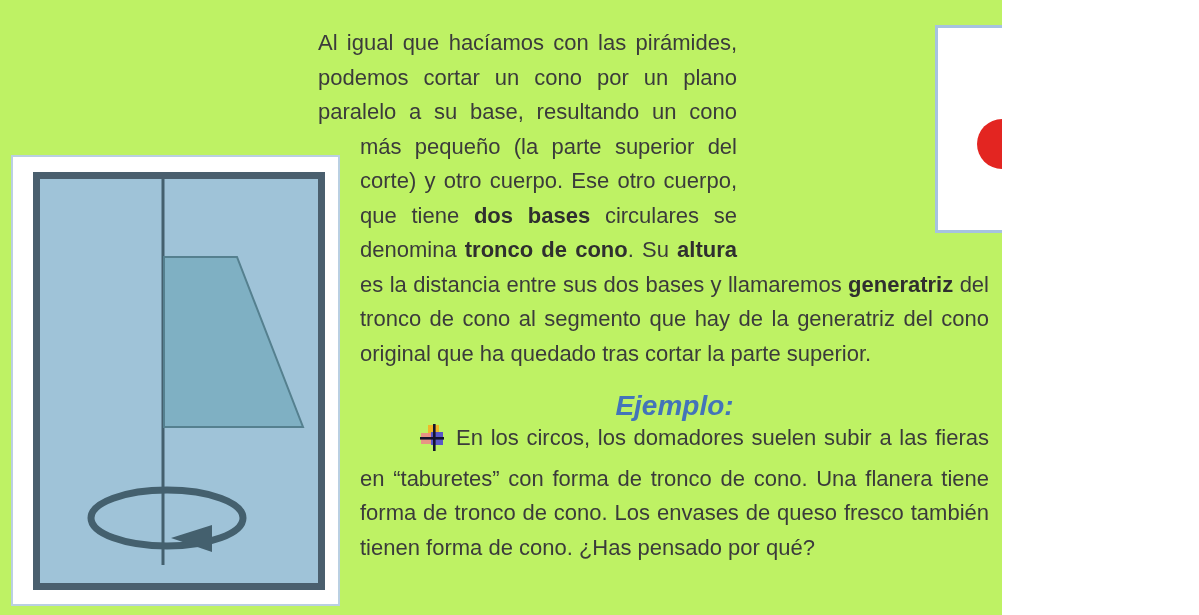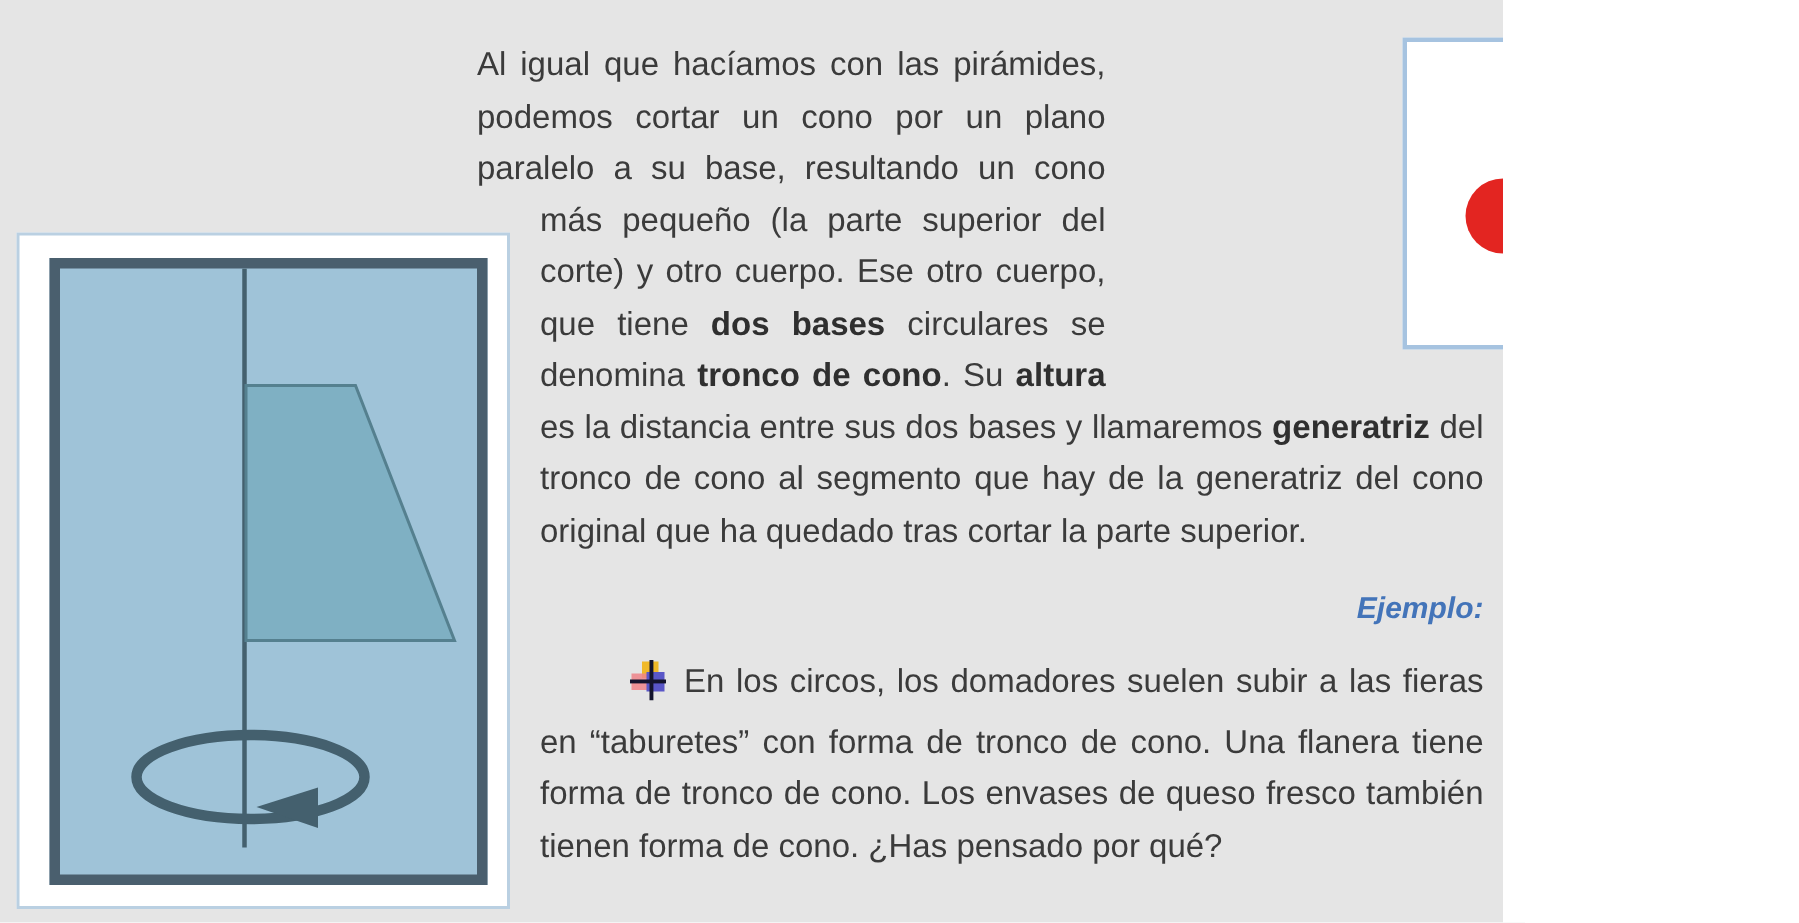--- a/index.html
+++ b/index.html
@@ -1,41 +1,41 @@
 <!DOCTYPE html>
 <html><head>
 <meta charset="utf-8">
 <style>
   html,body{margin:0;padding:0;background:#fff;}
   .page{
     position:relative;
     width:1002px;height:615px;
     overflow:hidden;
-    background:#e5e5e5;
+    background:#bef264;
     font-family:"Liberation Sans","DejaVu Sans",sans-serif;
     color:#3b3b3b;
   }
   
   .content{
     margin-left:318px;margin-right:13px;
     padding-top:26px;
     font-size:22px;line-height:34.5px;
     text-align:justify;
   }
   .content p{margin:0 0 20px 0;}
   .spacer-right{float:right;width:252px;height:238px;}
   .spacer-left-0{float:left;width:0;height:129px;}
   .spacer-left-1{float:left;clear:left;width:42px;height:475px;}
   b{color:#2f2f2f;}
   .example-heading{
-    margin:2px 0 16px 0;
-    font-size:20px;line-height:30px;
+    margin:2px 0 0 0;
+    font-size:28px;line-height:30px;
     font-weight:bold;font-style:italic;
     color:#4374b9;
-    text-align:right;
+    text-align:center;
   }
   .example-par{text-indent:30px;}
   .bullet{
     display:inline-block;
     vertical-align:-6px;
     margin-right:12px;
   }
   
   .fig-frame{
     position:absolute;left:11px;top:155px;

